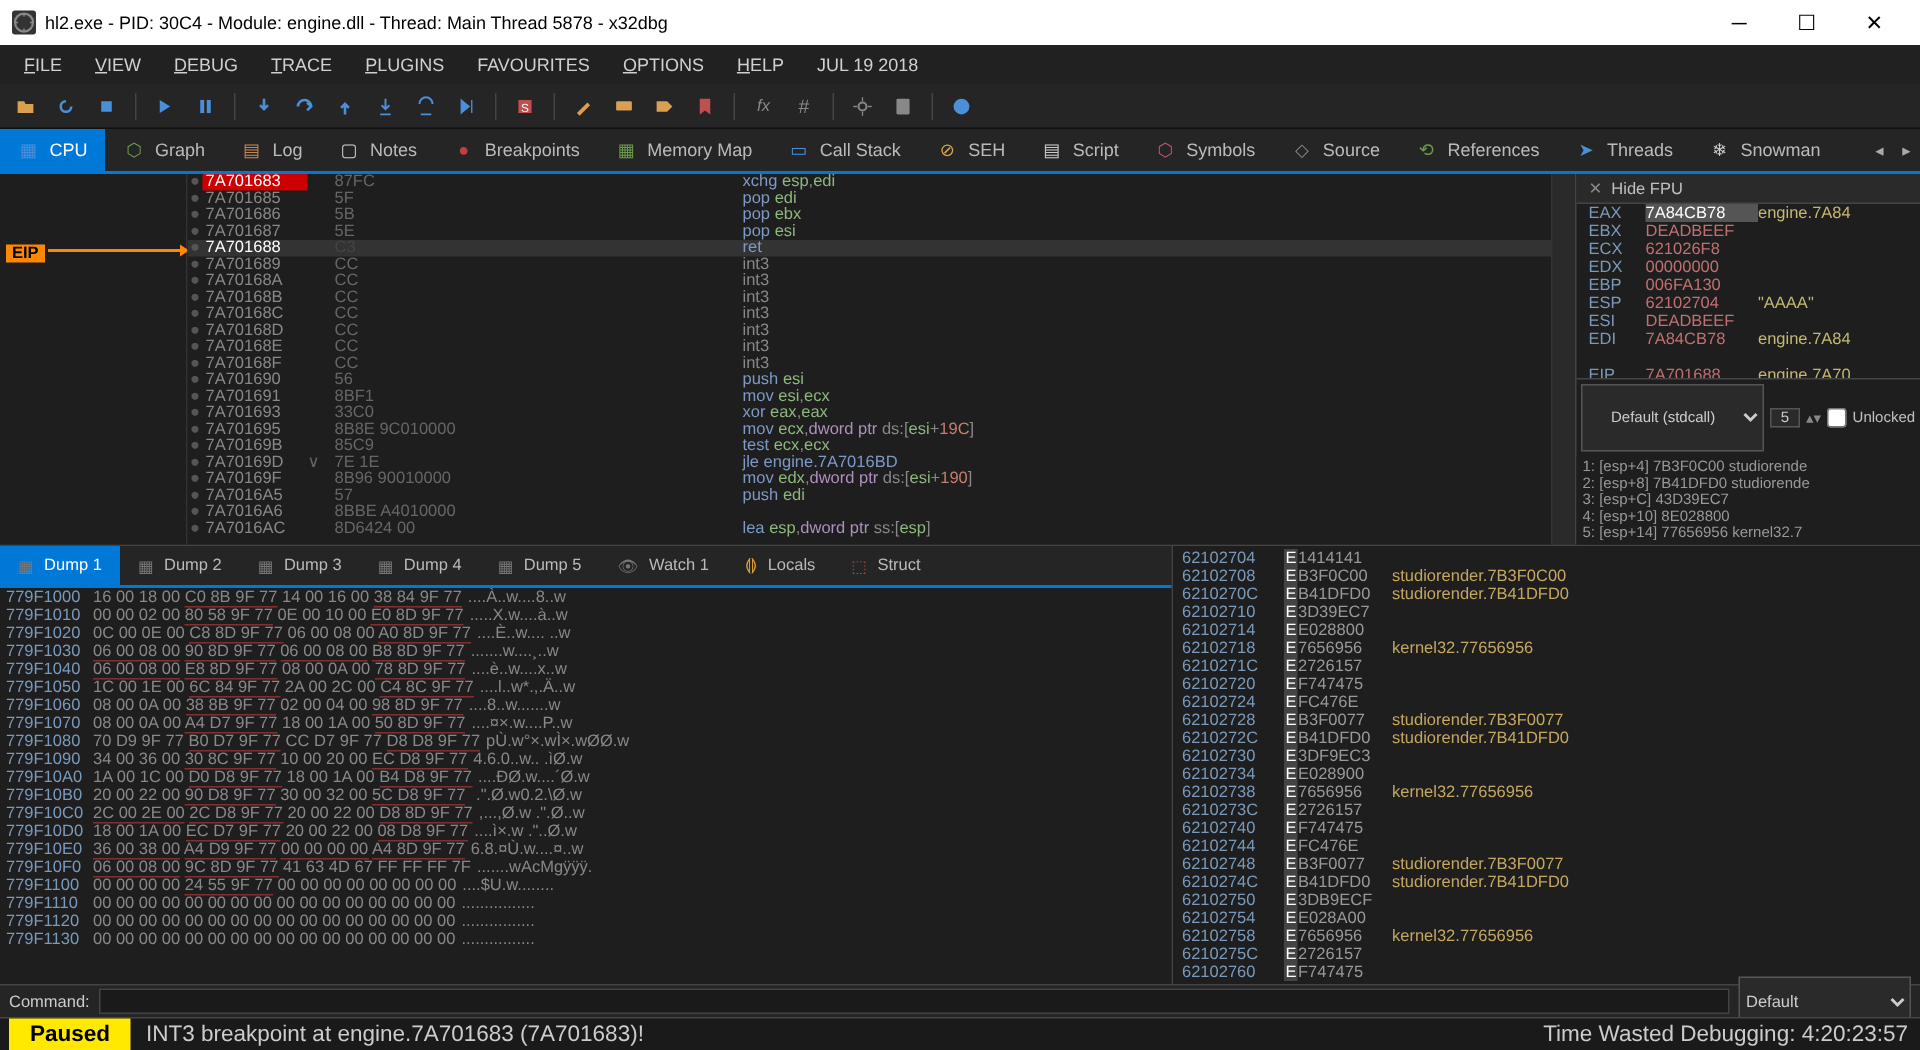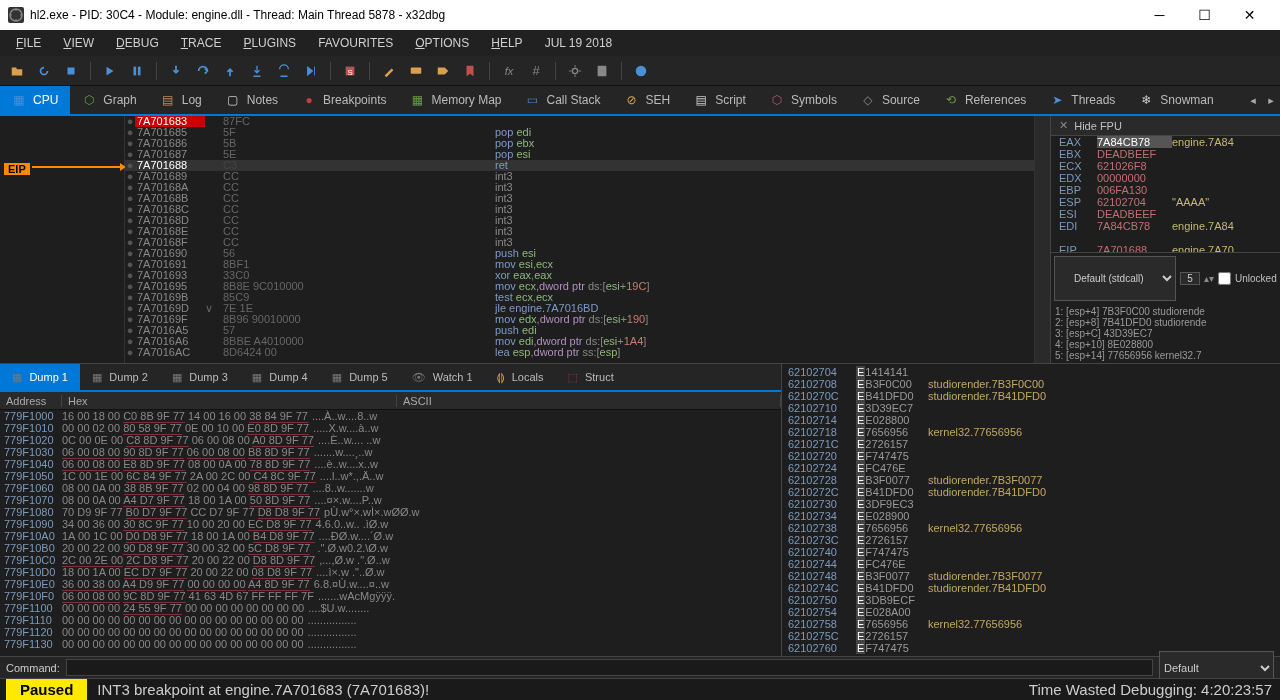--- a/index.html
+++ b/index.html
@@ -317,41 +317,41 @@
 
   <div class="main">
 
     <div class="upper">
       <div class="disasm-wrap">
         <div class="eip-col">
           <div class="eip-label"><span>EIP</span></div>
           <div class="eip-arrow"></div>
         </div>
         <div class="disasm" id="disasm">
-            <div class="drow"><span class="dot">●</span><span class="addr hl">7A701683</span><span class="jmp"></span><span class="bytes">87FC</span></div>
+            <div class="drow"><span class="dot">●</span><span class="addr hl">7A701683</span><span class="jmp"></span><span class="bytes">87FC</span><span class="asm"><span class="mn">xchg</span> <span class="reg">esp</span>,<span class="reg">edi</span></span></div>
             <div class="drow"><span class="dot">●</span><span class="addr">7A701685</span><span class="jmp"></span><span class="bytes">5F</span><span class="asm"><span class="mn">pop</span> <span class="reg">edi</span></span></div>
             <div class="drow"><span class="dot">●</span><span class="addr">7A701686</span><span class="jmp"></span><span class="bytes">5B</span><span class="asm"><span class="mn">pop</span> <span class="reg">ebx</span></span></div>
             <div class="drow"><span class="dot">●</span><span class="addr">7A701687</span><span class="jmp"></span><span class="bytes">5E</span><span class="asm"><span class="mn">pop</span> <span class="reg">esi</span></span></div>
             <div class="drow cur"><span class="dot">●</span><span class="addr">7A701688</span><span class="jmp"></span><span class="bytes">C3</span><span class="asm"><span class="mn">ret</span></span></div>
             <div class="drow"><span class="dot">●</span><span class="addr">7A701689</span><span class="jmp"></span><span class="bytes">CC</span><span class="asm">int3</span></div>
             <div class="drow"><span class="dot">●</span><span class="addr">7A70168A</span><span class="jmp"></span><span class="bytes">CC</span><span class="asm">int3</span></div>
             <div class="drow"><span class="dot">●</span><span class="addr">7A70168B</span><span class="jmp"></span><span class="bytes">CC</span><span class="asm">int3</span></div>
             <div class="drow"><span class="dot">●</span><span class="addr">7A70168C</span><span class="jmp"></span><span class="bytes">CC</span><span class="asm">int3</span></div>
             <div class="drow"><span class="dot">●</span><span class="addr">7A70168D</span><span class="jmp"></span><span class="bytes">CC</span><span class="asm">int3</span></div>
             <div class="drow"><span class="dot">●</span><span class="addr">7A70168E</span><span class="jmp"></span><span class="bytes">CC</span><span class="asm">int3</span></div>
             <div class="drow"><span class="dot">●</span><span class="addr">7A70168F</span><span class="jmp"></span><span class="bytes">CC</span><span class="asm">int3</span></div>
             <div class="drow"><span class="dot">●</span><span class="addr">7A701690</span><span class="jmp"></span><span class="bytes">56</span><span class="asm"><span class="mn">push</span> <span class="reg">esi</span></span></div>
             <div class="drow"><span class="dot">●</span><span class="addr">7A701691</span><span class="jmp"></span><span class="bytes">8BF1</span><span class="asm"><span class="mn">mov</span> <span class="reg">esi</span>,<span class="reg">ecx</span></span></div>
             <div class="drow"><span class="dot">●</span><span class="addr">7A701693</span><span class="jmp"></span><span class="bytes">33C0</span><span class="asm"><span class="mn">xor</span> <span class="reg">eax</span>,<span class="reg">eax</span></span></div>
             <div class="drow"><span class="dot">●</span><span class="addr">7A701695</span><span class="jmp"></span><span class="bytes">8B8E 9C010000</span><span class="asm"><span class="mn">mov</span> <span class="reg">ecx</span>,<span class="kw">dword ptr</span> ds:[<span class="reg">esi</span>+<span class="num">19C</span>]</span></div>
             <div class="drow"><span class="dot">●</span><span class="addr">7A70169B</span><span class="jmp"></span><span class="bytes">85C9</span><span class="asm"><span class="mn">test</span> <span class="reg">ecx</span>,<span class="reg">ecx</span></span></div>
             <div class="drow"><span class="dot">●</span><span class="addr">7A70169D</span><span class="jmp">∨</span><span class="bytes">7E 1E</span><span class="asm"><span class="mn">jle</span> <span class="lbl">engine.7A7016BD</span></span></div>
             <div class="drow"><span class="dot">●</span><span class="addr">7A70169F</span><span class="jmp"></span><span class="bytes">8B96 90010000</span><span class="asm"><span class="mn">mov</span> <span class="reg">edx</span>,<span class="kw">dword ptr</span> ds:[<span class="reg">esi</span>+<span class="num">190</span>]</span></div>
             <div class="drow"><span class="dot">●</span><span class="addr">7A7016A5</span><span class="jmp"></span><span class="bytes">57</span><span class="asm"><span class="mn">push</span> <span class="reg">edi</span></span></div>
-            <div class="drow"><span class="dot">●</span><span class="addr">7A7016A6</span><span class="jmp"></span><span class="bytes">8BBE A4010000</span><span class="asm"><span class="mn">mov</span> <span class="reg">edi</span>,<span class="kw">dword ptr</span> ds:[<span class="reg">esi</span>+<span class="num">1A4</span>]</span></div>
+            <div class="drow"><span class="dot">●</span><span class="addr">7A7016A6</span><span class="jmp"></span><span class="bytes">8BBE A4010000</span></div>
             <div class="drow"><span class="dot">●</span><span class="addr">7A7016AC</span><span class="jmp"></span><span class="bytes">8D6424 00</span><span class="asm"><span class="mn">lea</span> <span class="reg">esp</span>,<span class="kw">dword ptr</span> ss:[<span class="reg">esp</span>]</span></div>
           </div>
         <div class="vsb"></div>
       </div>
       <div class="regpanel">
         <div class="reghead">
           <span class="x">✕</span>
           <span>Hide FPU</span>
         </div>
         <div class="regbody" id="regbody">
@@ -406,25 +406,20 @@
             </div>
             <div class="dtab">
               <span class="ticon" style="color:#e0a030">⟬⟭</span>
               <span>Locals</span>
             </div>
             <div class="dtab">
               <span class="ticon" style="color:#c04040">⬚</span>
               <span>Struct</span>
             </div>
           </div>
-        <div class="dumphdr">
-          <div style="width:62px">Address</div>
-          <div style="width:335px">Hex</div>
-          <div style="flex:1">ASCII</div>
-        </div>
         <div class="dumpbody" id="dumpbody"><div class="dline"><span class="da">779F1000</span><span class="dh">16 00 18 00 <span class="grp">C0 8B 9F 77</span> 14 00 16 00 <span class="grp">38 84 9F 77</span></span><span class="das">....À..w....8..w</span></div><div class="dline"><span class="da">779F1010</span><span class="dh">00 00 02 00 <span class="grp">80 58 9F 77</span> 0E 00 10 00 <span class="grp">E0 8D 9F 77</span></span><span class="das">.....X.w....à..w</span></div><div class="dline"><span class="da">779F1020</span><span class="dh">0C 00 0E 00 <span class="grp">C8 8D 9F 77</span> 06 00 08 00 <span class="grp">A0 8D 9F 77</span></span><span class="das">....È..w.... ..w</span></div><div class="dline"><span class="da">779F1030</span><span class="dh"><span class="grp">06 00 08 00</span> <span class="grp">90 8D 9F 77</span> <span class="grp">06 00 08 00</span> <span class="grp">B8 8D 9F 77</span></span><span class="das">.......w....¸..w</span></div><div class="dline"><span class="da">779F1040</span><span class="dh"><span class="grp">06 00 08 00</span> <span class="grp">E8 8D 9F 77</span> 08 00 0A 00 <span class="grp">78 8D 9F 77</span></span><span class="das">....è..w....x..w</span></div><div class="dline"><span class="da">779F1050</span><span class="dh">1C 00 1E 00 <span class="grp">6C 84 9F 77</span> 2A 00 2C 00 <span class="grp">C4 8C 9F 77</span></span><span class="das">....l..w*.,.Ä..w</span></div><div class="dline"><span class="da">779F1060</span><span class="dh">08 00 0A 00 <span class="grp">38 8B 9F 77</span> 02 00 04 00 <span class="grp">98 8D 9F 77</span></span><span class="das">....8..w.......w</span></div><div class="dline"><span class="da">779F1070</span><span class="dh">08 00 0A 00 <span class="grp">A4 D7 9F 77</span> 18 00 1A 00 <span class="grp">50 8D 9F 77</span></span><span class="das">....¤×.w....P..w</span></div><div class="dline"><span class="da">779F1080</span><span class="dh">70 D9 9F 77 <span class="grp">B0 D7 9F 77</span> CC D7 9F 77 <span class="grp">D8 D8 9F 77</span></span><span class="das">pÙ.w°×.wÌ×.wØØ.w</span></div><div class="dline"><span class="da">779F1090</span><span class="dh">34 00 36 00 <span class="grp">30 8C 9F 77</span> 10 00 20 00 <span class="grp">EC D8 9F 77</span></span><span class="das">4.6.0..w.. .ìØ.w</span></div><div class="dline"><span class="da">779F10A0</span><span class="dh">1A 00 1C 00 <span class="grp">D0 D8 9F 77</span> 18 00 1A 00 <span class="grp">B4 D8 9F 77</span></span><span class="das">....ÐØ.w....´Ø.w</span></div><div class="dline"><span class="da">779F10B0</span><span class="dh">20 00 22 00 <span class="grp">90 D8 9F 77</span> 30 00 32 00 <span class="grp">5C D8 9F 77</span></span><span class="das"> .".Ø.w0.2.\Ø.w</span></div><div class="dline"><span class="da">779F10C0</span><span class="dh"><span class="grp">2C 00 2E 00</span> <span class="grp">2C D8 9F 77</span> 20 00 22 00 <span class="grp">D8 8D 9F 77</span></span><span class="das">,...,Ø.w .".Ø..w</span></div><div class="dline"><span class="da">779F10D0</span><span class="dh">18 00 1A 00 <span class="grp">EC D7 9F 77</span> 20 00 22 00 <span class="grp">08 D8 9F 77</span></span><span class="das">....ì×.w ."..Ø.w</span></div><div class="dline"><span class="da">779F10E0</span><span class="dh"><span class="grp">36 00 38 00</span> <span class="grp">A4 D9 9F 77</span> <span class="grp">00 00 00 00</span> <span class="grp">A4 8D 9F 77</span></span><span class="das">6.8.¤Ù.w....¤..w</span></div><div class="dline"><span class="da">779F10F0</span><span class="dh"><span class="grp">06 00 08 00</span> <span class="grp">9C 8D 9F 77</span> 41 63 4D 67 FF FF FF 7F</span><span class="das">.......wAcMgÿÿÿ.</span></div><div class="dline"><span class="da">779F1100</span><span class="dh">00 00 00 00 <span class="grp">24 55 9F 77</span> 00 00 00 00 00 00 00 00</span><span class="das">....$U.w........</span></div><div class="dline"><span class="da">779F1110</span><span class="dh">00 00 00 00 00 00 00 00 00 00 00 00 00 00 00 00</span><span class="das">................</span></div><div class="dline"><span class="da">779F1120</span><span class="dh">00 00 00 00 00 00 00 00 00 00 00 00 00 00 00 00</span><span class="das">................</span></div><div class="dline"><span class="da">779F1130</span><span class="dh">00 00 00 00 00 00 00 00 00 00 00 00 00 00 00 00</span><span class="das">................</span></div></div>
       </div>
       <div class="stackside">
         <div class="stackbody" id="stackbody"><div class="sline"><span class="sa">62102704</span><span class="sv"><span class="b0">E</span>1414141</span><span class="sc"></span></div><div class="sline"><span class="sa">62102708</span><span class="sv"><span class="b0">E</span>B3F0C00</span><span class="sc">studiorender.7B3F0C00</span></div><div class="sline"><span class="sa">6210270C</span><span class="sv"><span class="b0">E</span>B41DFD0</span><span class="sc">studiorender.7B41DFD0</span></div><div class="sline"><span class="sa">62102710</span><span class="sv"><span class="b0">E</span>3D39EC7</span><span class="sc"></span></div><div class="sline"><span class="sa">62102714</span><span class="sv"><span class="b0">E</span>E028800</span><span class="sc"></span></div><div class="sline"><span class="sa">62102718</span><span class="sv"><span class="b0">E</span>7656956</span><span class="sc">kernel32.77656956</span></div><div class="sline"><span class="sa">6210271C</span><span class="sv"><span class="b0">E</span>2726157</span><span class="sc"></span></div><div class="sline"><span class="sa">62102720</span><span class="sv"><span class="b0">E</span>F747475</span><span class="sc"></span></div><div class="sline"><span class="sa">62102724</span><span class="sv"><span class="b0">E</span>FC476E</span><span class="sc"></span></div><div class="sline"><span class="sa">62102728</span><span class="sv"><span class="b0">E</span>B3F0077</span><span class="sc">studiorender.7B3F0077</span></div><div class="sline"><span class="sa">6210272C</span><span class="sv"><span class="b0">E</span>B41DFD0</span><span class="sc">studiorender.7B41DFD0</span></div><div class="sline"><span class="sa">62102730</span><span class="sv"><span class="b0">E</span>3DF9EC3</span><span class="sc"></span></div><div class="sline"><span class="sa">62102734</span><span class="sv"><span class="b0">E</span>E028900</span><span class="sc"></span></div><div class="sline"><span class="sa">62102738</span><span class="sv"><span class="b0">E</span>7656956</span><span class="sc">kernel32.77656956</span></div><div class="sline"><span class="sa">6210273C</span><span class="sv"><span class="b0">E</span>2726157</span><span class="sc"></span></div><div class="sline"><span class="sa">62102740</span><span class="sv"><span class="b0">E</span>F747475</span><span class="sc"></span></div><div class="sline"><span class="sa">62102744</span><span class="sv"><span class="b0">E</span>FC476E</span><span class="sc"></span></div><div class="sline"><span class="sa">62102748</span><span class="sv"><span class="b0">E</span>B3F0077</span><span class="sc">studiorender.7B3F0077</span></div><div class="sline"><span class="sa">6210274C</span><span class="sv"><span class="b0">E</span>B41DFD0</span><span class="sc">studiorender.7B41DFD0</span></div><div class="sline"><span class="sa">62102750</span><span class="sv"><span class="b0">E</span>3DB9ECF</span><span class="sc"></span></div><div class="sline"><span class="sa">62102754</span><span class="sv"><span class="b0">E</span>E028A00</span><span class="sc"></span></div><div class="sline"><span class="sa">62102758</span><span class="sv"><span class="b0">E</span>7656956</span><span class="sc">kernel32.77656956</span></div><div class="sline"><span class="sa">6210275C</span><span class="sv"><span class="b0">E</span>2726157</span><span class="sc"></span></div><div class="sline"><span class="sa">62102760</span><span class="sv"><span class="b0">E</span>F747475</span><span class="sc"></span></div></div>
       </div>
     </div>
   </div>
 
   <div class="cmdbar">
     <label>Command:</label>

